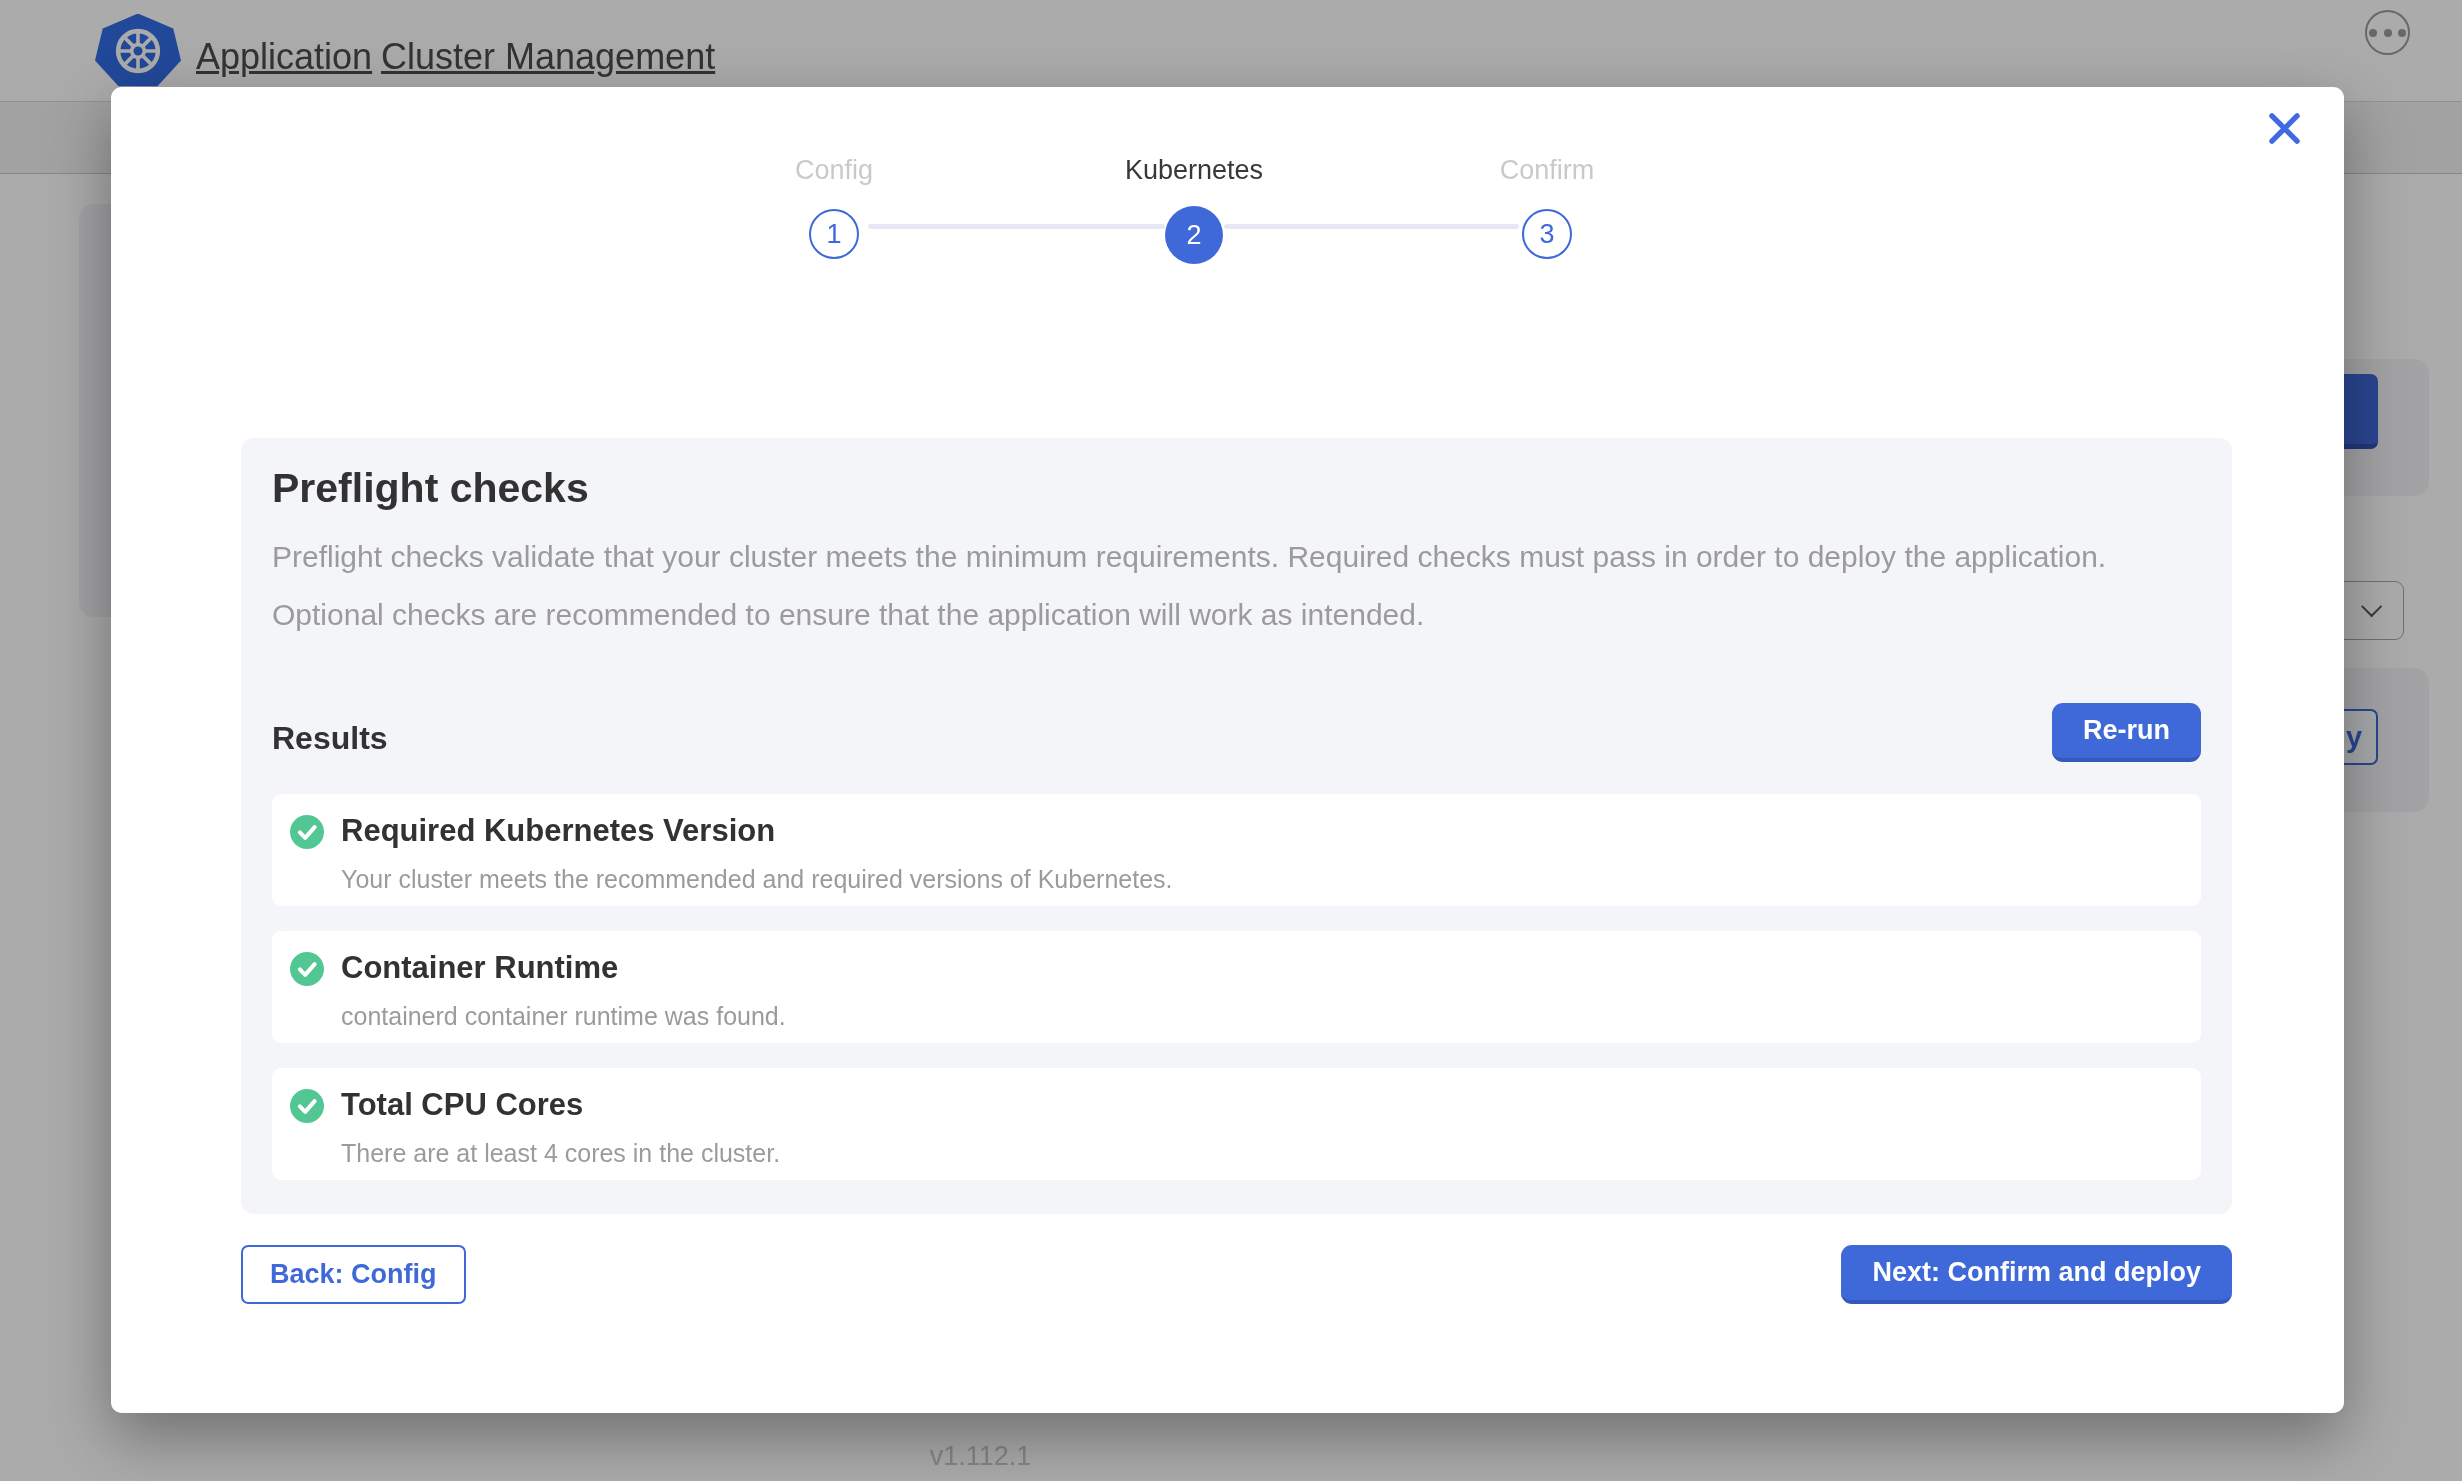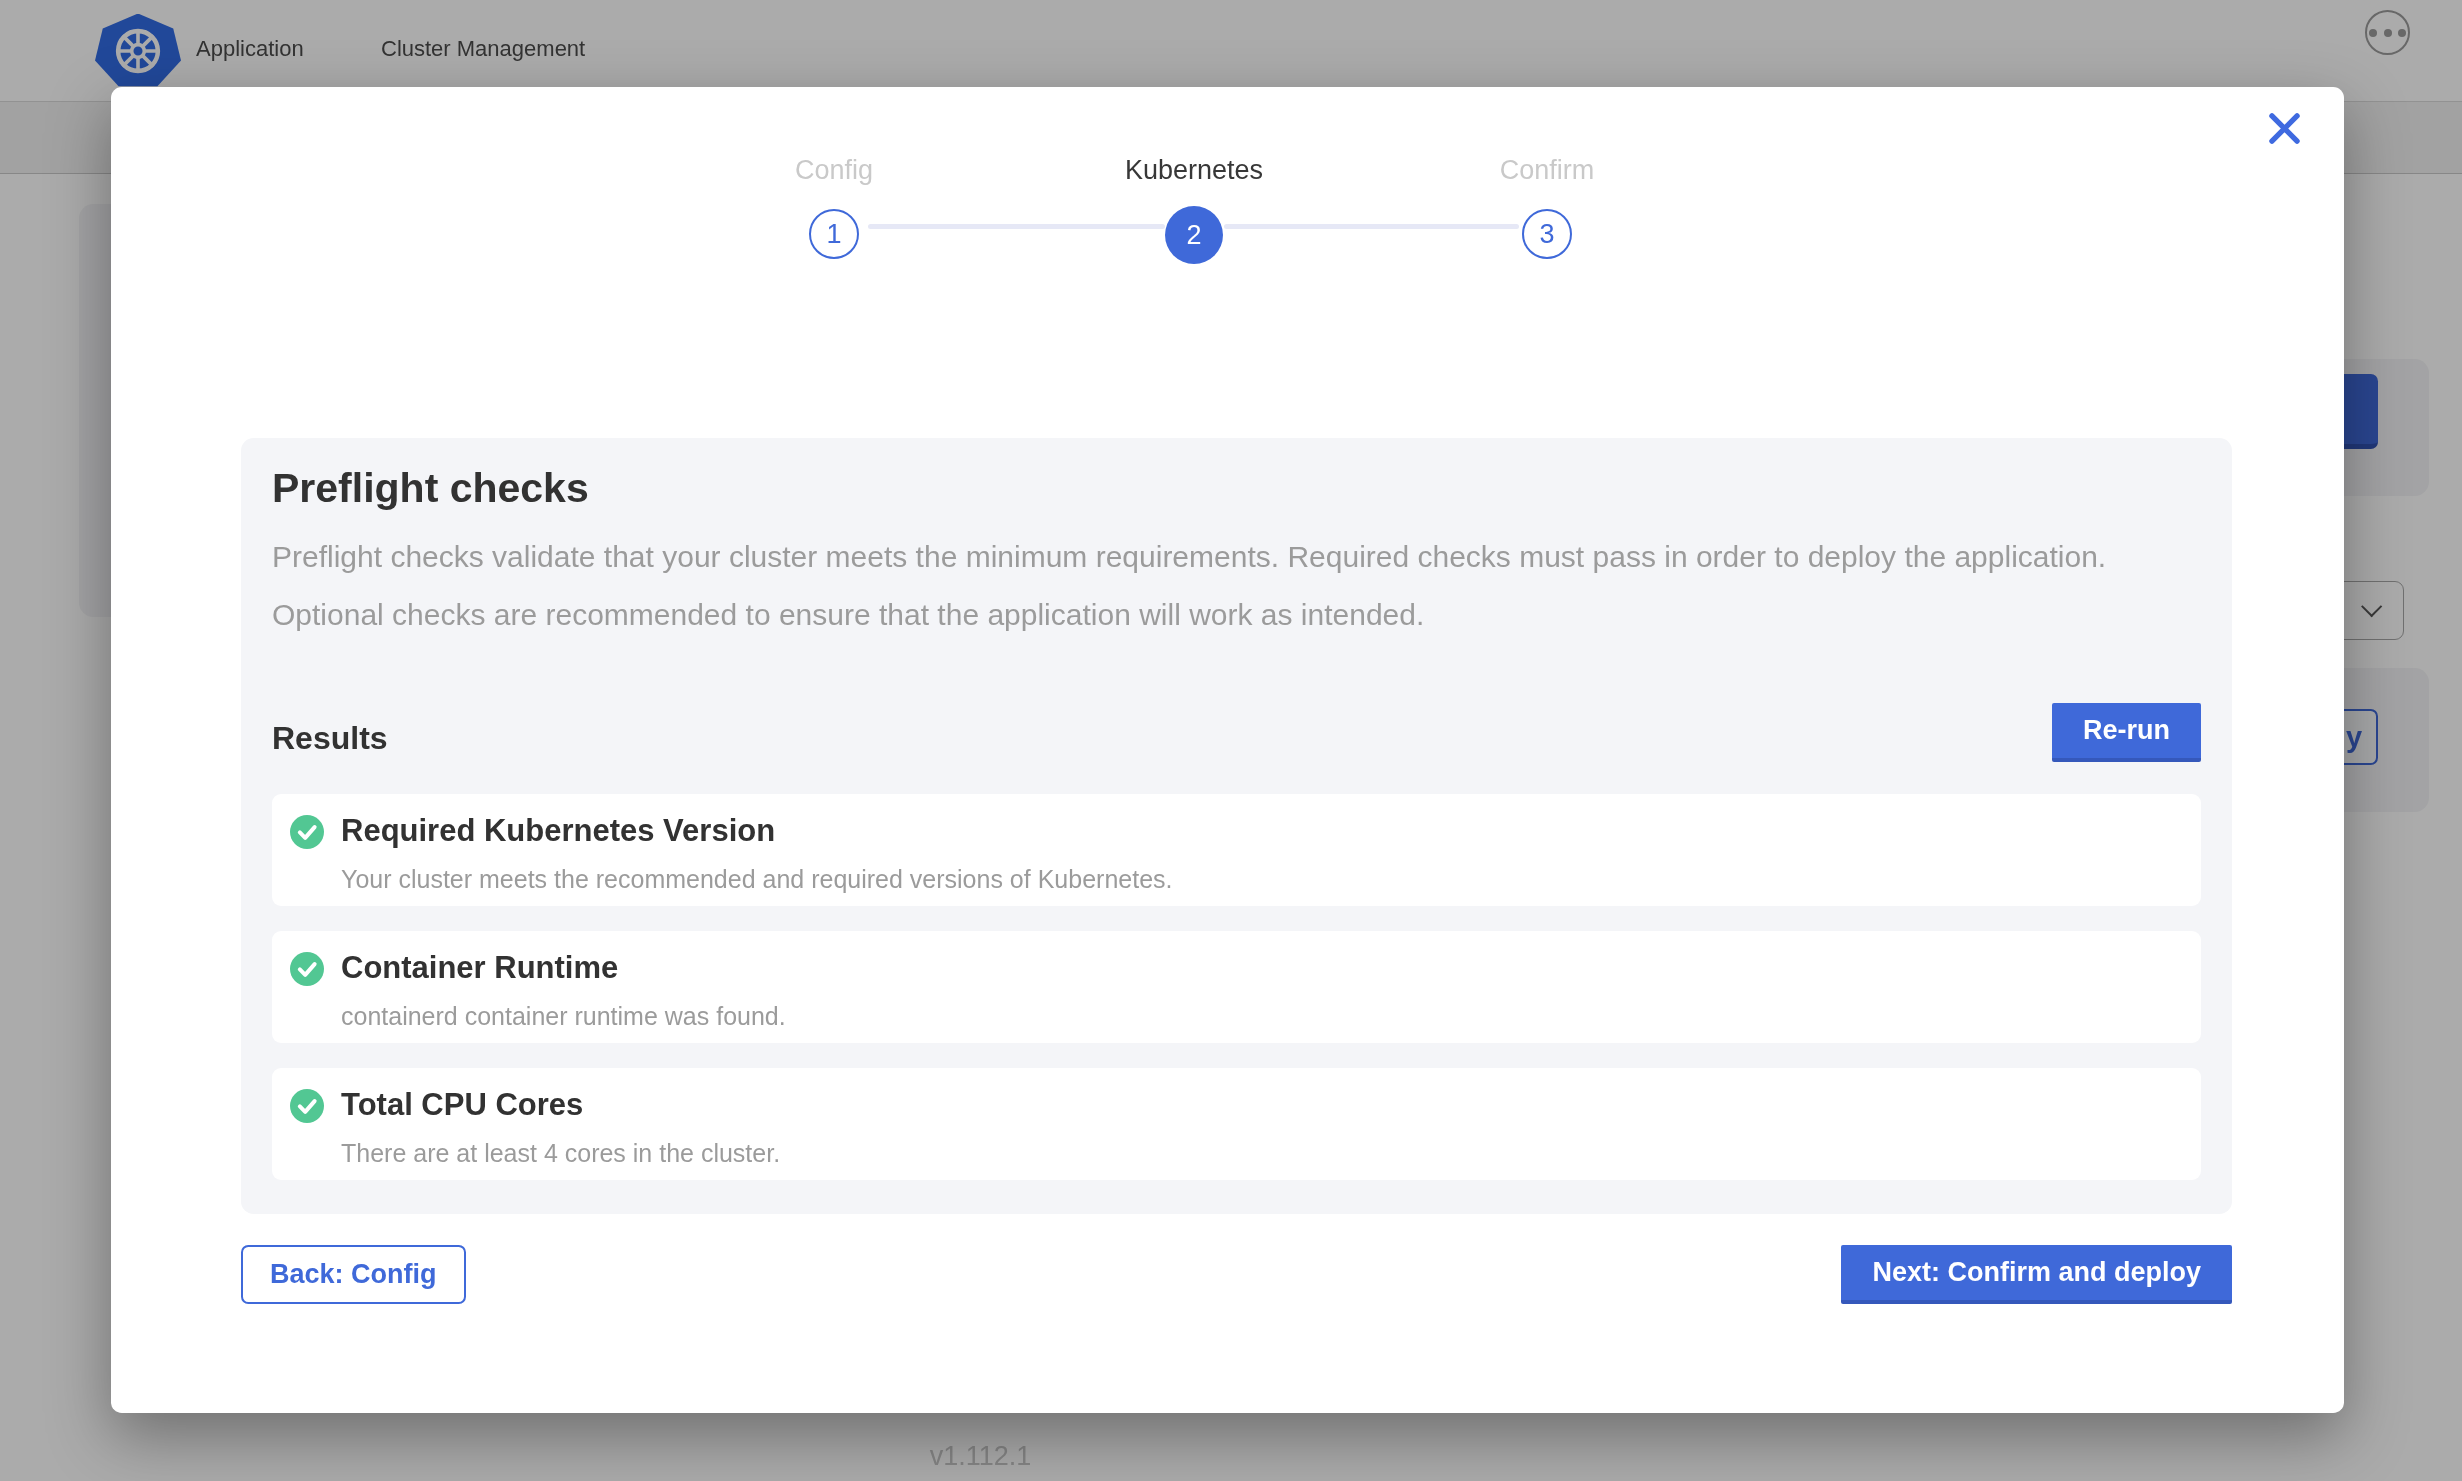--- a/index.html
+++ b/index.html
@@ -17,21 +17,21 @@
     position:absolute; left:0; top:0; width:2462px; height:102px;
     background:#ffffff; border-bottom:1.8px solid #dadada;
   }
   .k8s-logo {
     position:absolute; left:95px; top:13.5px; width:86px; height:75px;
     background:#326ce5;
     clip-path:polygon(50% 0%, 90.97% 19.87%, 100% 62.77%, 72.61% 97.13%, 27.39% 97.13%, 0% 62.77%, 9.03% 19.87%);
     display:flex; align-items:center; justify-content:center;
   }
   .nav-tab {
-    position:absolute; top:36px; font-size:22px; color:#4d4d4d; cursor:pointer;
+    position:absolute; top:36px; font-size:36px; color:#4d4d4d; cursor:pointer;text-decoration:underline;
   }
   .nav-tab.t1 { left:196px; }
   .nav-tab.t2 { left:381px; }
   .overflow-btn {
     position:absolute; left:2365px; top:10px; width:45px; height:45px;
     border:2.7px solid #9b9b9b; border-radius:50%;
     display:flex; align-items:center; justify-content:center; gap:6.3px;
   }
   .overflow-btn i { width:8px; height:8px; border-radius:50%; background:#9b9b9b; }
 
@@ -102,21 +102,21 @@
   .panel .desc {
     margin:16px 0 0 0; font-size:30px; line-height:58px; color:#9b9b9b; max-width:1928px;
   }
   .results-row {
     margin-top:59px; display:flex; align-items:flex-end; justify-content:space-between;
   }
   .results-row h2 { margin:0 0 5.4px 0; font-size:32px; font-weight:bold; color:#323232; }
 
   .btn-blue {
     background:#3f69d9; color:#ffffff; font-weight:bold; font-size:27px;
-    border:none; border-bottom:4.5px solid #3558bb; border-radius:2px;
+    border:none; border-bottom:4.5px solid #3558bb; border-radius:11px;
     height:59px; padding:0 31px; cursor:pointer;
     font-family:"Liberation Sans","DejaVu Sans",sans-serif;
   }
   .btn-outline {
     background:#ffffff; color:#3f69d9; font-weight:bold; font-size:27px;
     border:2.7px solid #3f69d9; border-radius:7.2px; height:59px; padding:0 27px; cursor:pointer;
     font-family:"Liberation Sans","DejaVu Sans",sans-serif;
   }
 
   .checks { margin-top:32px; }

